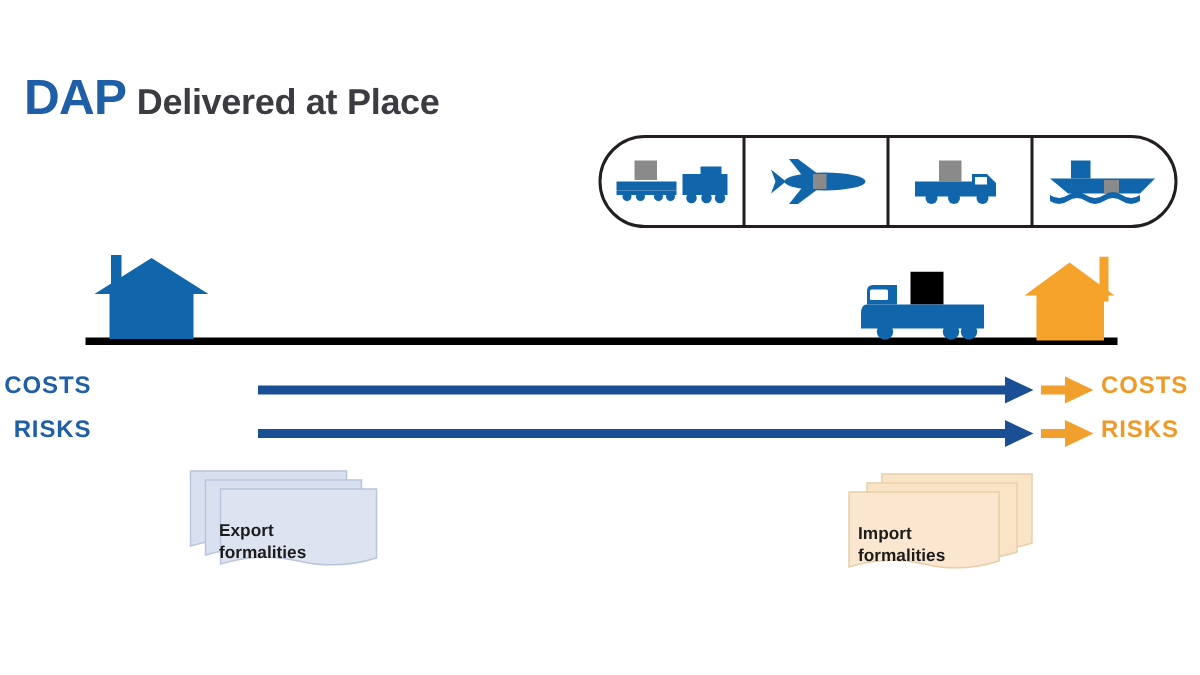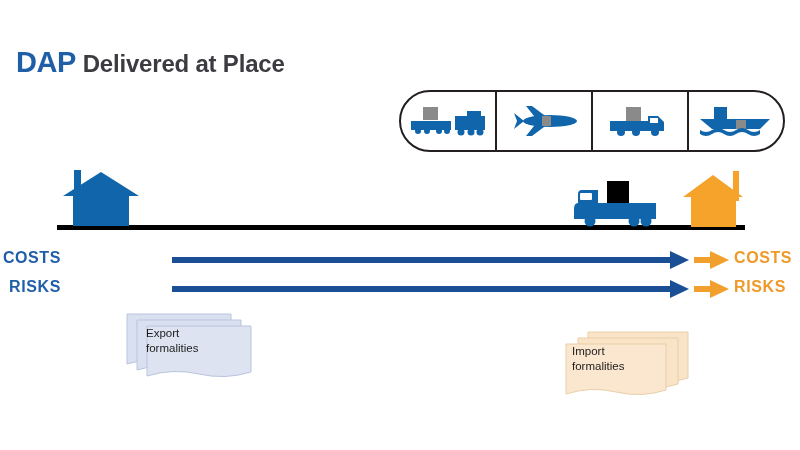--- a/index.html
+++ b/index.html
@@ -21,21 +21,21 @@
     position: absolute;
     left: 16px;
     top: 48px;
     width: 400px;
   }
   #title-line {
     white-space: nowrap;
     line-height: 1;
   }
   #incoterm-code {
-    font-size: 29px;
+    font-size: 33px;
     font-weight: bold;
     color: #1f5fa8;
     letter-spacing: -0.5px;
   }
   #incoterm-name {
     font-size: 24px;
     font-weight: bold;
     color: #3b3b41;
     margin-left: 7px;
     letter-spacing: -0.2px;
@@ -180,29 +180,30 @@
     white-space: nowrap;
   }
 
   
   .doc-stack {
     position: absolute;
     width: 130px;
     height: 68px;
   }
   #export-formalities { left: 123px; top: 310px; }
-  #import-formalities { left: 562px; top: 328px; }
+  #import-formalities { left: 562px; top: 312px; }
   .doc-stack svg { display: block; }
   .doc-text {
     position: absolute;
     font-size: 11.5px;
-    font-weight: normal;
+    font-weight: bold;
     color: #1c1c1c;
     line-height: 1.3;
     white-space: pre-line;
+    margin-top: 21px;
   }
   #export-formalities .doc-text { left: 23px; top: 16px; }
   #import-formalities .doc-text { left: 10px; top: 16px; }
 </style>
 </head>
 <body>
 
 <div id="title-block">
   <div id="title-line">
     <span id="incoterm-code">DAP</span><span id="incoterm-name">Delivered at Place</span>

